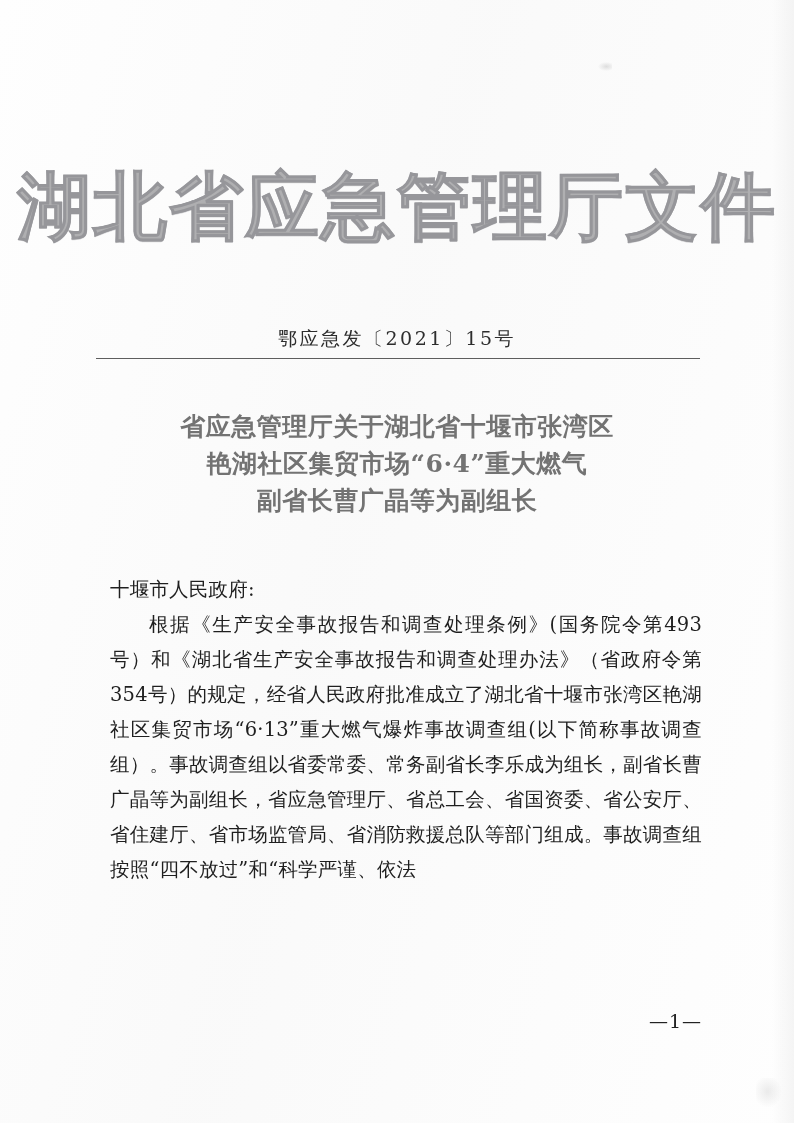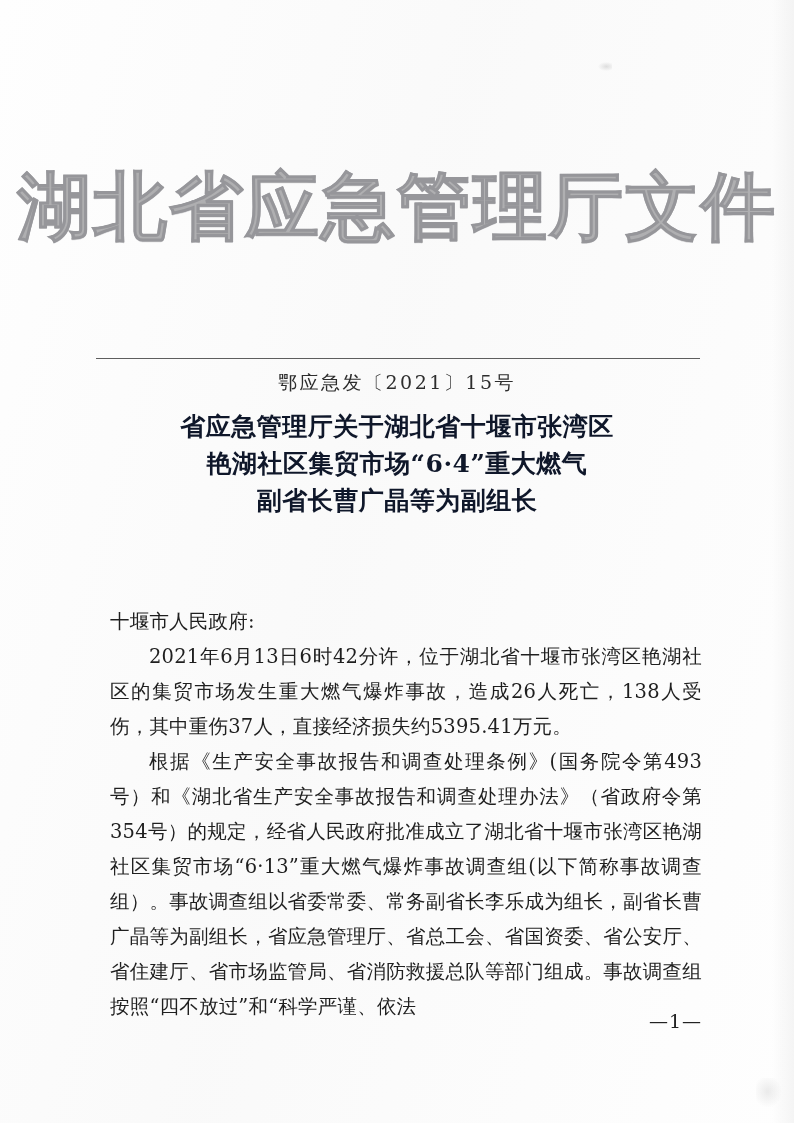--- a/index.html
+++ b/index.html
@@ -56,21 +56,20 @@
   .docnum {
     position: absolute;
     left: 0;
     right: 0;
     top: 326px;
     text-align: center;
     font-size: 19px;
     letter-spacing: 2.5px;
     color: #2d2d2d;
     font-family: "DejaVu Serif", "Liberation Serif", serif;
-    margin-top: 44px;
   }
   .rule {
     position: absolute;
     left: 96px;
     width: 604px;
     top: 358px;
     height: 0;
     border-top: 1.6px solid #3a3a3a;
     opacity: 0.82;
   }
@@ -80,36 +79,35 @@
     position: absolute;
     left: 110px;
     width: 574px;
     top: 408px;
     text-align: center;
     font-family: "DejaVu Serif", "Liberation Serif", serif;
     font-weight: bold;
     font-size: 25px;
     line-height: 37px;
     letter-spacing: 0.5px;
-    color: #0f172a;
+    color: #737373;
   }
   .doc-title div { white-space: nowrap; }
 
   
   .body-block {
     position: absolute;
     left: 110px;
     width: 592px;
     top: 572px;
     font-family: "DejaVu Serif", "Liberation Serif", serif;
     font-size: 19.5px;
     line-height: 35px;
     color: #1f1f1f;
     letter-spacing: 0.2px;
-    margin-top: 32px;
   }
   .salutation {
     margin: 0 0 0 0;
     white-space: nowrap;
   }
   .para {
     margin: 0;
     text-align: justify;
     text-align-last: left;
     text-justify: inter-character;
@@ -170,19 +168,18 @@
   <div class="rule"></div>
 
   <div class="doc-title">
     <div>省应急管理厅关于湖北省十堰市张湾区</div>
     <div>艳湖社区集贸市场“6·4”重大燃气</div>
     <div>副省长曹广晶等为副组长</div>
   </div>
 
   <div class="body-block">
     <p class="salutation">十堰市人民政府:</p>
-    <p class="para indent">2021年6月13日6时42分许，位于湖北省十堰市张湾区艳湖社区的集贸市场发生重大燃气爆炸事故，造成26人死亡，138人受伤，其中重伤37人，直接经济损失约5395.41万元。</p>
     <p class="para indent">根据《生产安全事故报告和调查处理条例》(国务院令第493号）和《湖北省生产安全事故报告和调查处理办法》（省政府令第354号）的规定，经省人民政府批准成立了湖北省十堰市张湾区艳湖社区集贸市场“6·13”重大燃气爆炸事故调查组(以下简称事故调查组）。事故调查组以省委常委、常务副省长李乐成为组长，副省长曹广晶等为副组长，省应急管理厅、省总工会、省国资委、省公安厅、省住建厅、省市场监管局、省消防救援总队等部门组成。事故调查组按照“四不放过”和“科学严谨、依法</p>
   </div>
 
   <div class="page-number">—1—</div>
 
 </div>
 
 </body></html>

